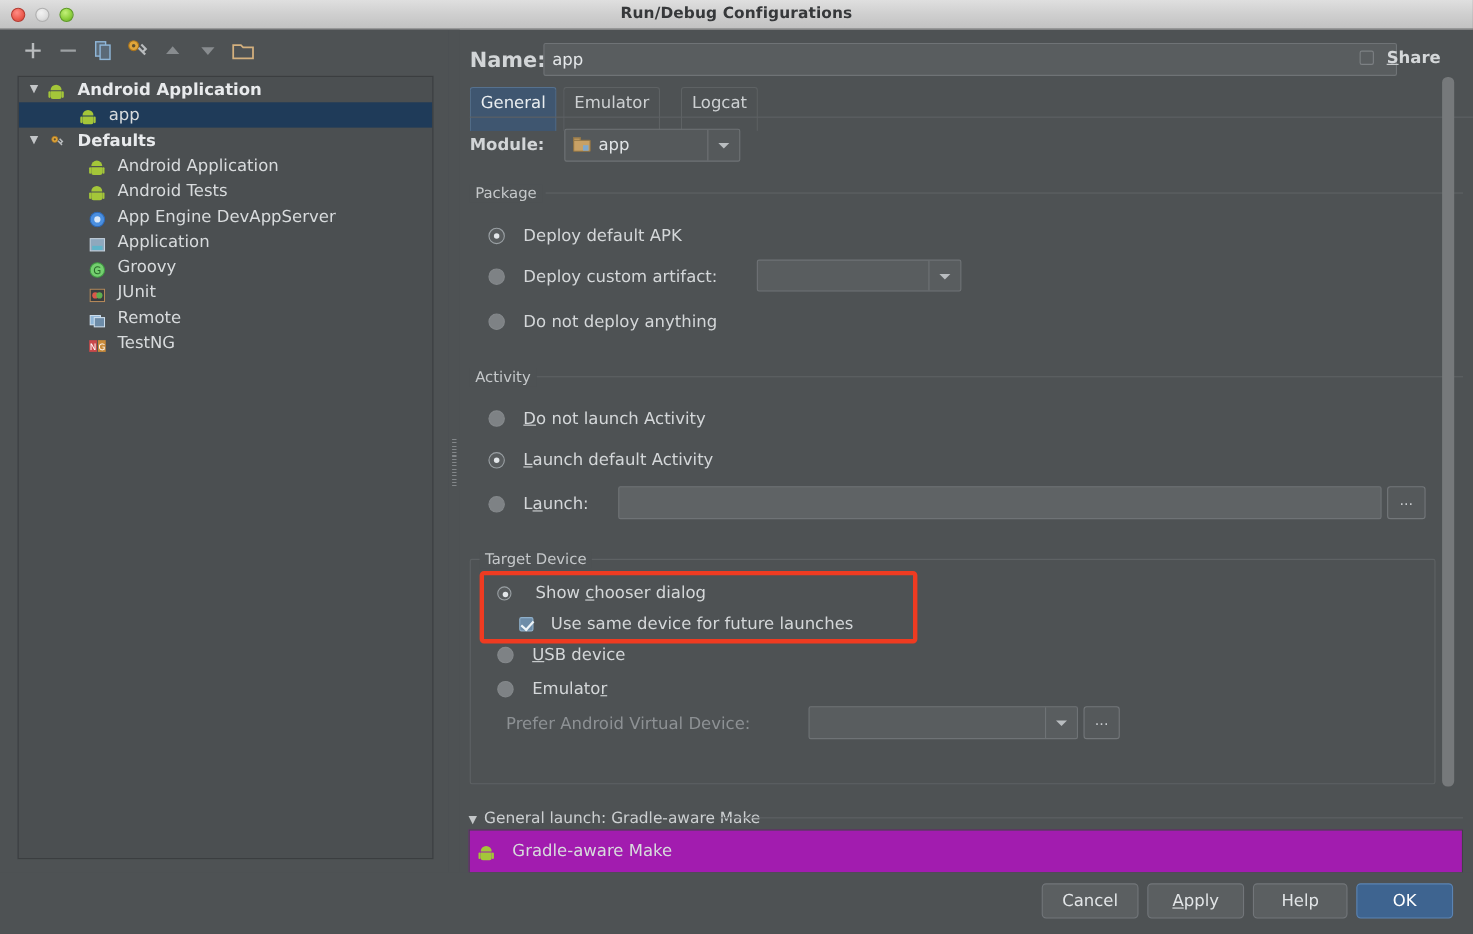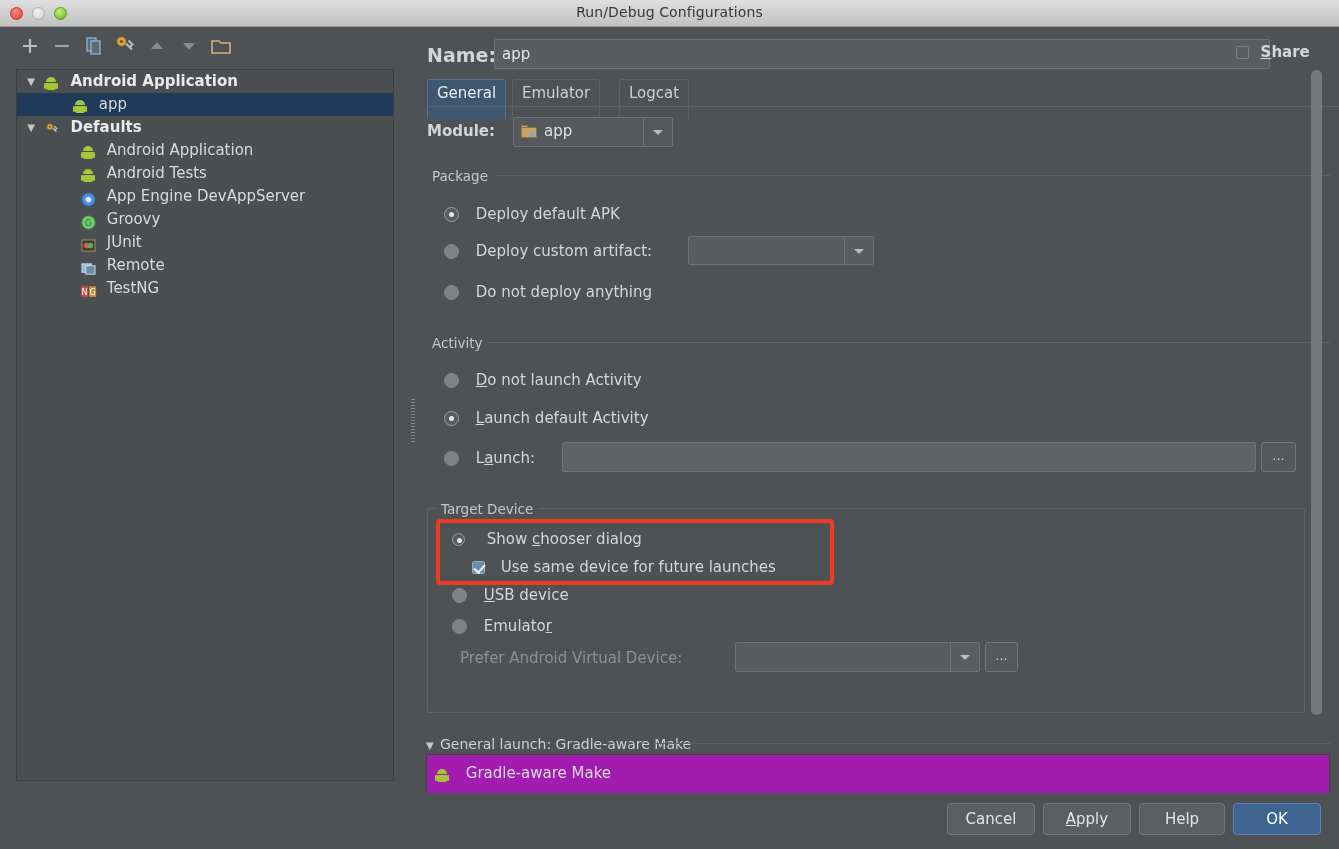--- a/index.html
+++ b/index.html
@@ -18,21 +18,21 @@
 
   
   #titlebar {
     position: absolute; left: 0; top: 0; width: 1339px; height: 27px;
     background: linear-gradient(to bottom, #dfdfdf 0%, #cfcfcf 50%, #c2c2c2 100%);
     border-bottom: 1px solid #9c9c9c;
   }
   #titlebar .title {
     position: absolute; left: 0; right: 0; top: 4px;
     text-align: center;
-    font-size: 14px; color: #36383a; font-weight: normal;
+    font-size: 14px; color: #36383a; font-weight: bold;
     letter-spacing: .1px;
   }
   .tl { position: absolute; top: 7px; width: 13px; height: 13px; border-radius: 50%; }
   .tl.close { left: 10px; background: radial-gradient(circle at 40% 32%, #ff8d85 0%, #ee5f52 55%, #cc3f33 100%); border: 1px solid #b5382e; }
   .tl.min   { left: 32px; background: radial-gradient(circle at 40% 32%, #f2f2f2 0%, #e0e0e0 55%, #c4c4c4 100%); border: 1px solid #b0b0b0; }
   .tl.max   { left: 54px; background: radial-gradient(circle at 40% 32%, #c3f07a 0%, #8fd13f 55%, #62a521 100%); border: 1px solid #5d9b24; }
 
   
   #leftpanel {
     position: absolute; left: 0; top: 27px; width: 408px; height: 766px;
@@ -288,20 +288,29 @@
     <div class="treerow" style="padding-left:64px">
       <span class="ticon">
         <svg width="15" height="15" viewBox="0 0 16 16" style="vertical-align:-3px">
           <circle cx="8" cy="8" r="7" fill="#4a8fe0" stroke="#2d6ab8" stroke-width="1"></circle>
           <circle cx="8" cy="8" r="3" fill="#dbe9f8"></circle>
         </svg>
       </span>
       <span class="tlabel">App Engine DevAppServer</span>
     </div>
 
+    <div class="treerow" style="padding-left:64px">
+      <span class="ticon">
+        <svg width="15" height="14" viewBox="0 0 16 15" style="vertical-align:-3px">
+          <rect x="1" y="1" width="14" height="12" fill="#8fa8bd" stroke="#c5d3df" stroke-width="1"></rect>
+          <rect x="3" y="8" width="10" height="4" fill="#5fb4c9"></rect>
+        </svg>
+      </span>
+      <span class="tlabel">Application</span>
+    </div>
 
 
     <div class="treerow" style="padding-left:64px">
       <span class="ticon">
         <svg width="15" height="15" viewBox="0 0 16 16" style="vertical-align:-3px">
           <circle cx="8" cy="8" r="7" fill="#74cf6f" stroke="#3f9b42" stroke-width="1"></circle>
           <text x="8" y="12" font-size="10" fill="#2a6b2c" text-anchor="middle" font-family="DejaVu Sans">G</text>
         </svg>
       </span>
       <span class="tlabel">Groovy</span>

